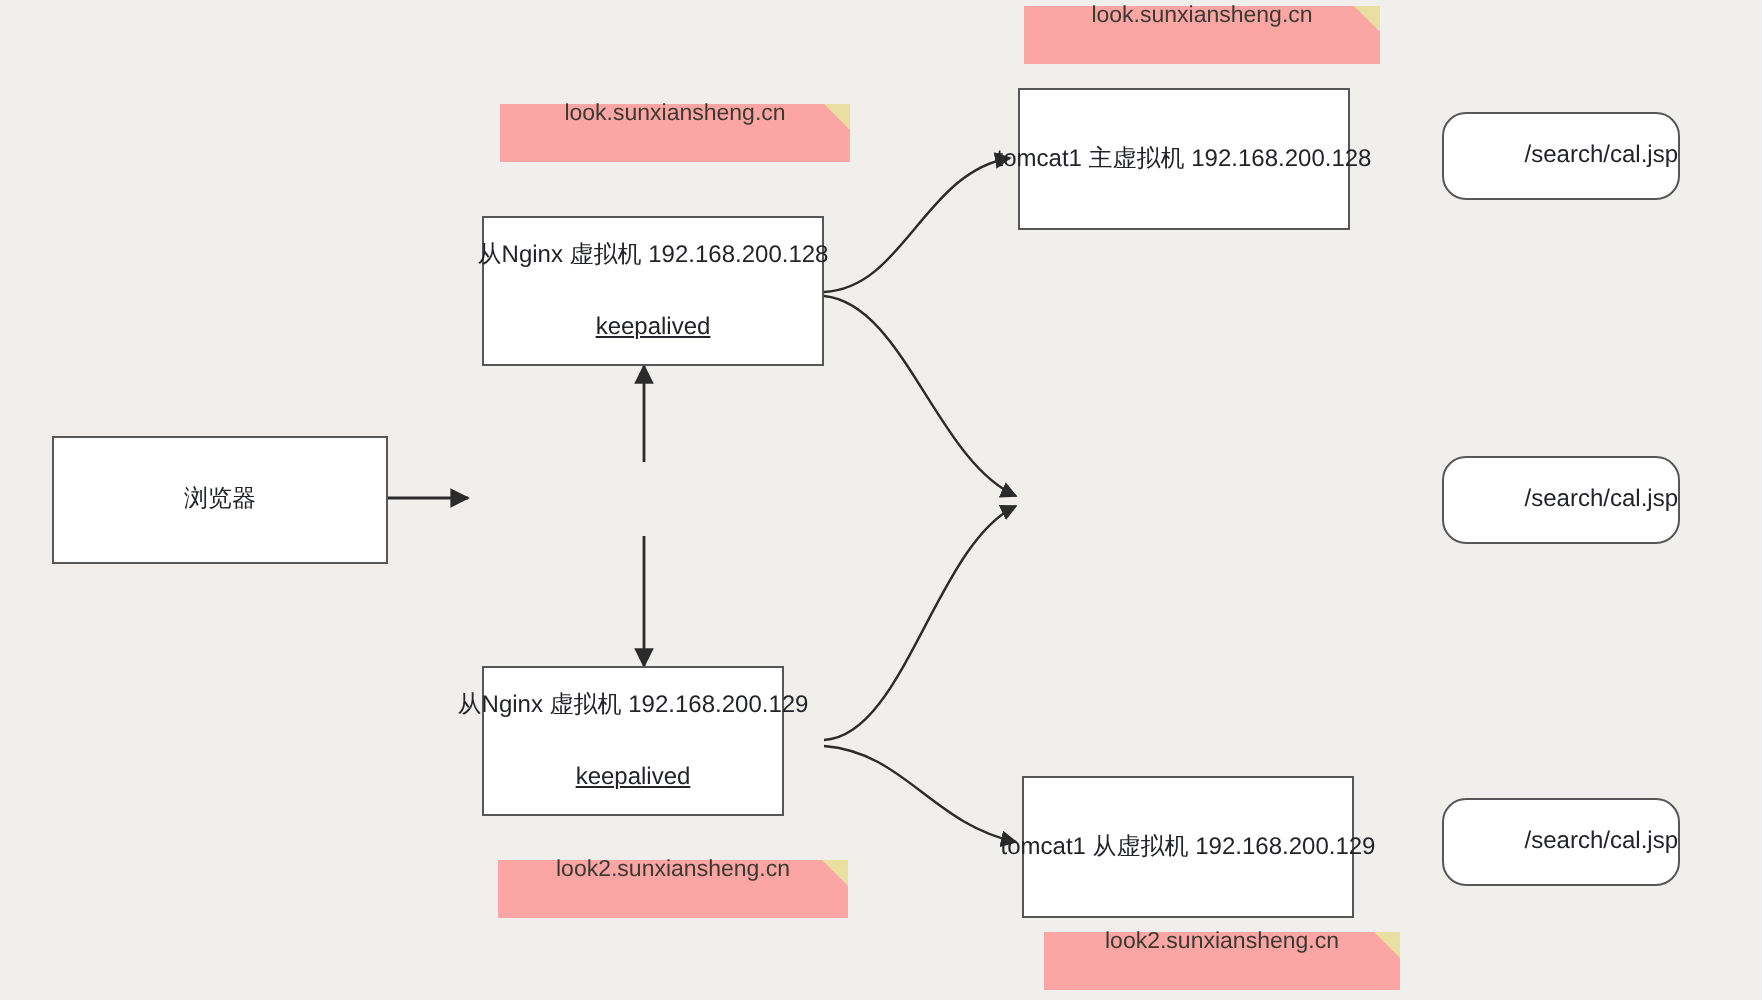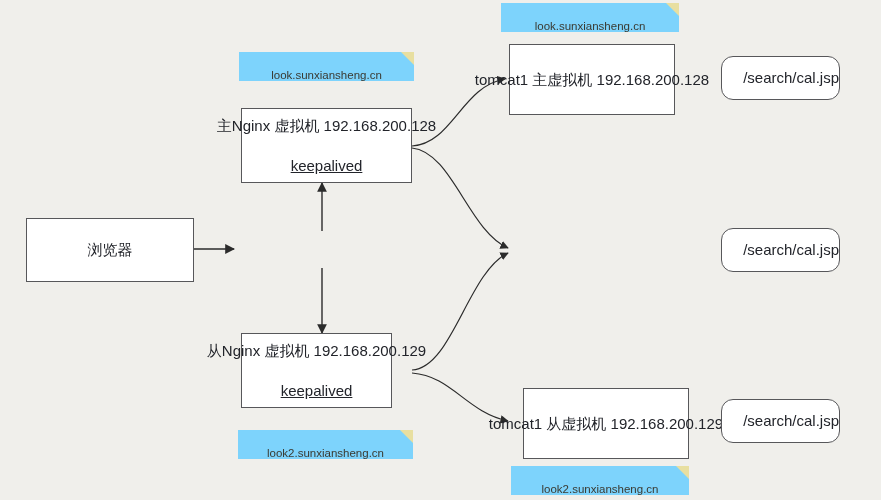--- a/index.html
+++ b/index.html
@@ -39,21 +39,21 @@
     position: absolute;
     box-sizing: border-box;
     background: #ffffff;
     border: 1.3px solid #57575a;
     display: flex;
     flex-direction: column;
     align-items: center;
     justify-content: center;
     z-index: 3;
     color: #22242a;
-    font-size: 15px;
+    font-size: 12px;
     line-height: 1.45;
     text-align: center;
     box-shadow: 0 0 0 0 rgba(0,0,0,0);
   }
   .node .ln {
     display: block;
     white-space: nowrap;
   }
   .node .ln + .ln {
     margin-top: 18px;
@@ -63,29 +63,30 @@
     border-radius: 12px;
     align-items: flex-end;
   }
   .node.pill {
     border-radius: 17px;
   }
   
   .sticky {
     position: absolute;
     box-sizing: border-box;
-    background: #7dd3fc;
+    background: #fca5a5;
     display: flex;
-    align-items: flex-end;
+    align-items: flex-start;
     justify-content: center;
     z-index: 4;
     color: #3a3a32;
     font-size: 11.5px;
     line-height: 1;
     white-space: nowrap;
+    margin-left: 11px;
   }
   .sticky .fold {
     position: absolute;
     top: 0;
     right: 0;
     width: 0;
     height: 0;
     border-top: 13px solid #e8dfa0;
     border-left: 13px solid transparent;
   }
@@ -121,35 +122,35 @@
 
     <path d="M 412 373 C 452 376 466 412 508 421" fill="none" stroke="#2b2b2b" stroke-width="1.2" marker-end="url(#arrow)"></path>
   </svg>
 
   <div class="node" style="left:26px; top:218px; width:168px; height:64px;">
     <span class="ln">浏览器</span>
   </div>
 
 
   <div class="node" style="left:241px; top:108px; width:171px; height:75px;">
-    <span class="ln">主Nginx 虚拟机 192.168.200.128</span>
+    <span class="ln">从Nginx 虚拟机 192.168.200.128</span>
     <span class="ln">keepalived</span>
   </div>
 
   <div class="node" style="left:241px; top:333px; width:151px; height:75px;">
     <span class="ln">从Nginx 虚拟机 192.168.200.129</span>
     <span class="ln">keepalived</span>
   </div>
 
   <div class="node" style="left:509px; top:44px; width:166px; height:71px;">
     <span class="ln">tomcat1 主虚拟机 192.168.200.128</span>
   </div>
 
 
-  <div class="node" style="left:523px; top:388px; width:166px; height:71px;">
+  <div class="node" style="left:511px; top:388px; width:166px; height:71px;">
     <span class="ln">tomcat1 从虚拟机 192.168.200.129</span>
   </div>
 
   <div class="node rounded" style="left:721px; top:56px; width:119px; height:44px;">
     <span class="ln">/search/cal.jsp</span>
   </div>
 
   <div class="node rounded" style="left:721px; top:228px; width:119px; height:44px;">
     <span class="ln">/search/cal.jsp</span>
   </div>

